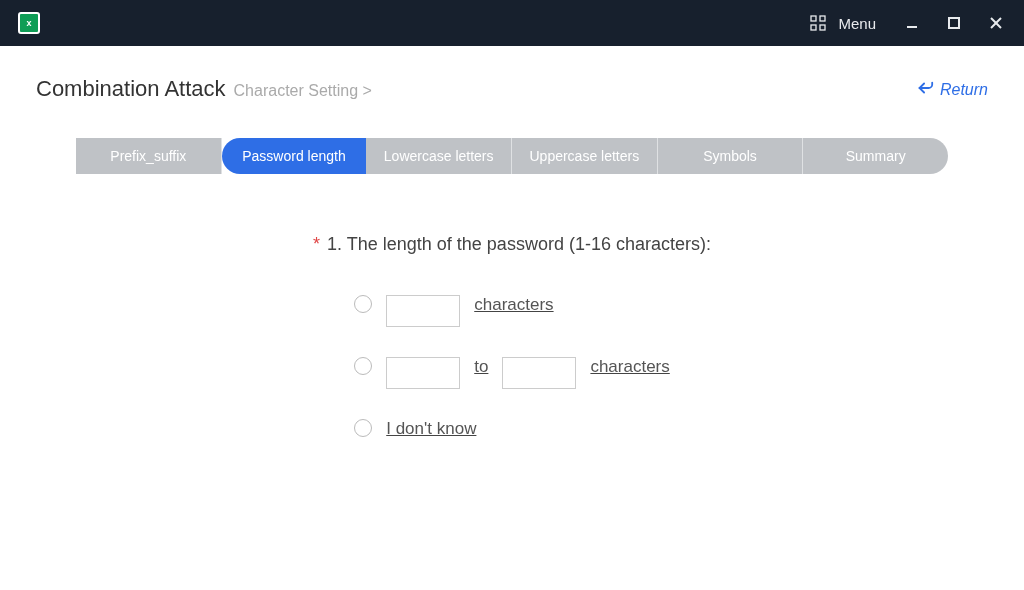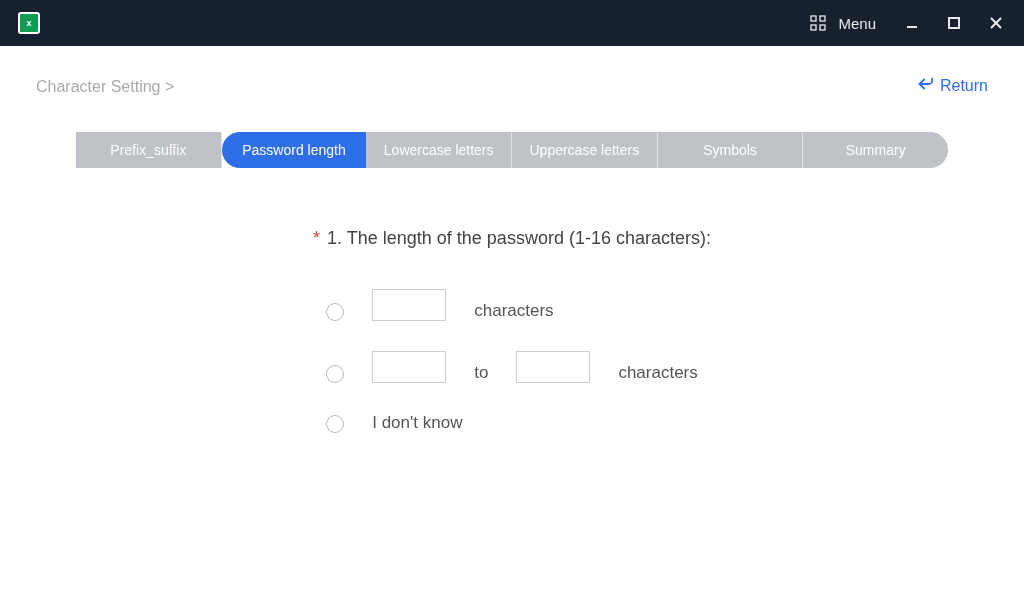--- a/index.html
+++ b/index.html
@@ -37,21 +37,21 @@
       padding: 30px 36px 0 36px;
     }
     .header-row {
       display: flex; align-items: baseline; justify-content: space-between;
     }
     .header-left { display: flex; align-items: baseline; gap: 8px; }
     .page-title { font-size: 22px; color: #333; font-weight: 400; }
     .subtitle { font-size: 16px; color: #aaa; }
     .return-link {
       display: flex; align-items: center; gap: 6px;
-      color: #2e6ee6; font-size: 16px; cursor: pointer;
+      color: #2e6ee6; font-size: 16px; cursor: pointer; font-style: italic;
     }
     
     .tabs {
       margin-top: 36px;
       padding: 0 40px 0 40px;
       display: flex;
     }
     .tab {
       flex: 1;
       height: 36px;
@@ -78,22 +78,22 @@
     .question {
       font-size: 18px; color: #444;
     }
     .required-star { color: #e04545; margin-right: 2px; }
     
     .options {
       margin-top: 40px;
       display: flex; flex-direction: column; gap: 30px;
     }
     .opt-row {
-      display: flex; align-items: flex-end; gap: 28px;
-      font-size: 17px; color: #444;
+      display: flex; align-items: flex-start; gap: 14px;
+      font-size: 17px; color: #444; text-decoration: underline;
     }
     .radio {
       width: 18px; height: 18px;
       border: 1px solid #bbb;
       border-radius: 50%;
       cursor: pointer;
       flex-shrink: 0;
     }
     .num-input {
       width: 74px; height: 32px;
@@ -153,20 +153,21 @@
           <line x1="12" y1="2" x2="2" y2="12"></line>
         </svg>
       </div>
     </div>
   </div>
 </div>
 
 <div class="content">
   <div class="header-row">
     <div class="header-left">
+      <span class="page-title">Combination Attack</span>
       <span class="subtitle">Character Setting &gt;</span>
     </div>
     <div class="return-link">
       <span>
         <svg width="18" height="16" viewBox="0 0 20 16" fill="none" stroke="#2e6ee6" stroke-width="2" stroke-linecap="round" stroke-linejoin="round">
           <path d="M4 8 L9 3"></path>
           <path d="M4 8 L9 13"></path>
           <path d="M4 8 H14 a4 4 0 0 0 4 -4 V2"></path>
         </svg>
       </span>

